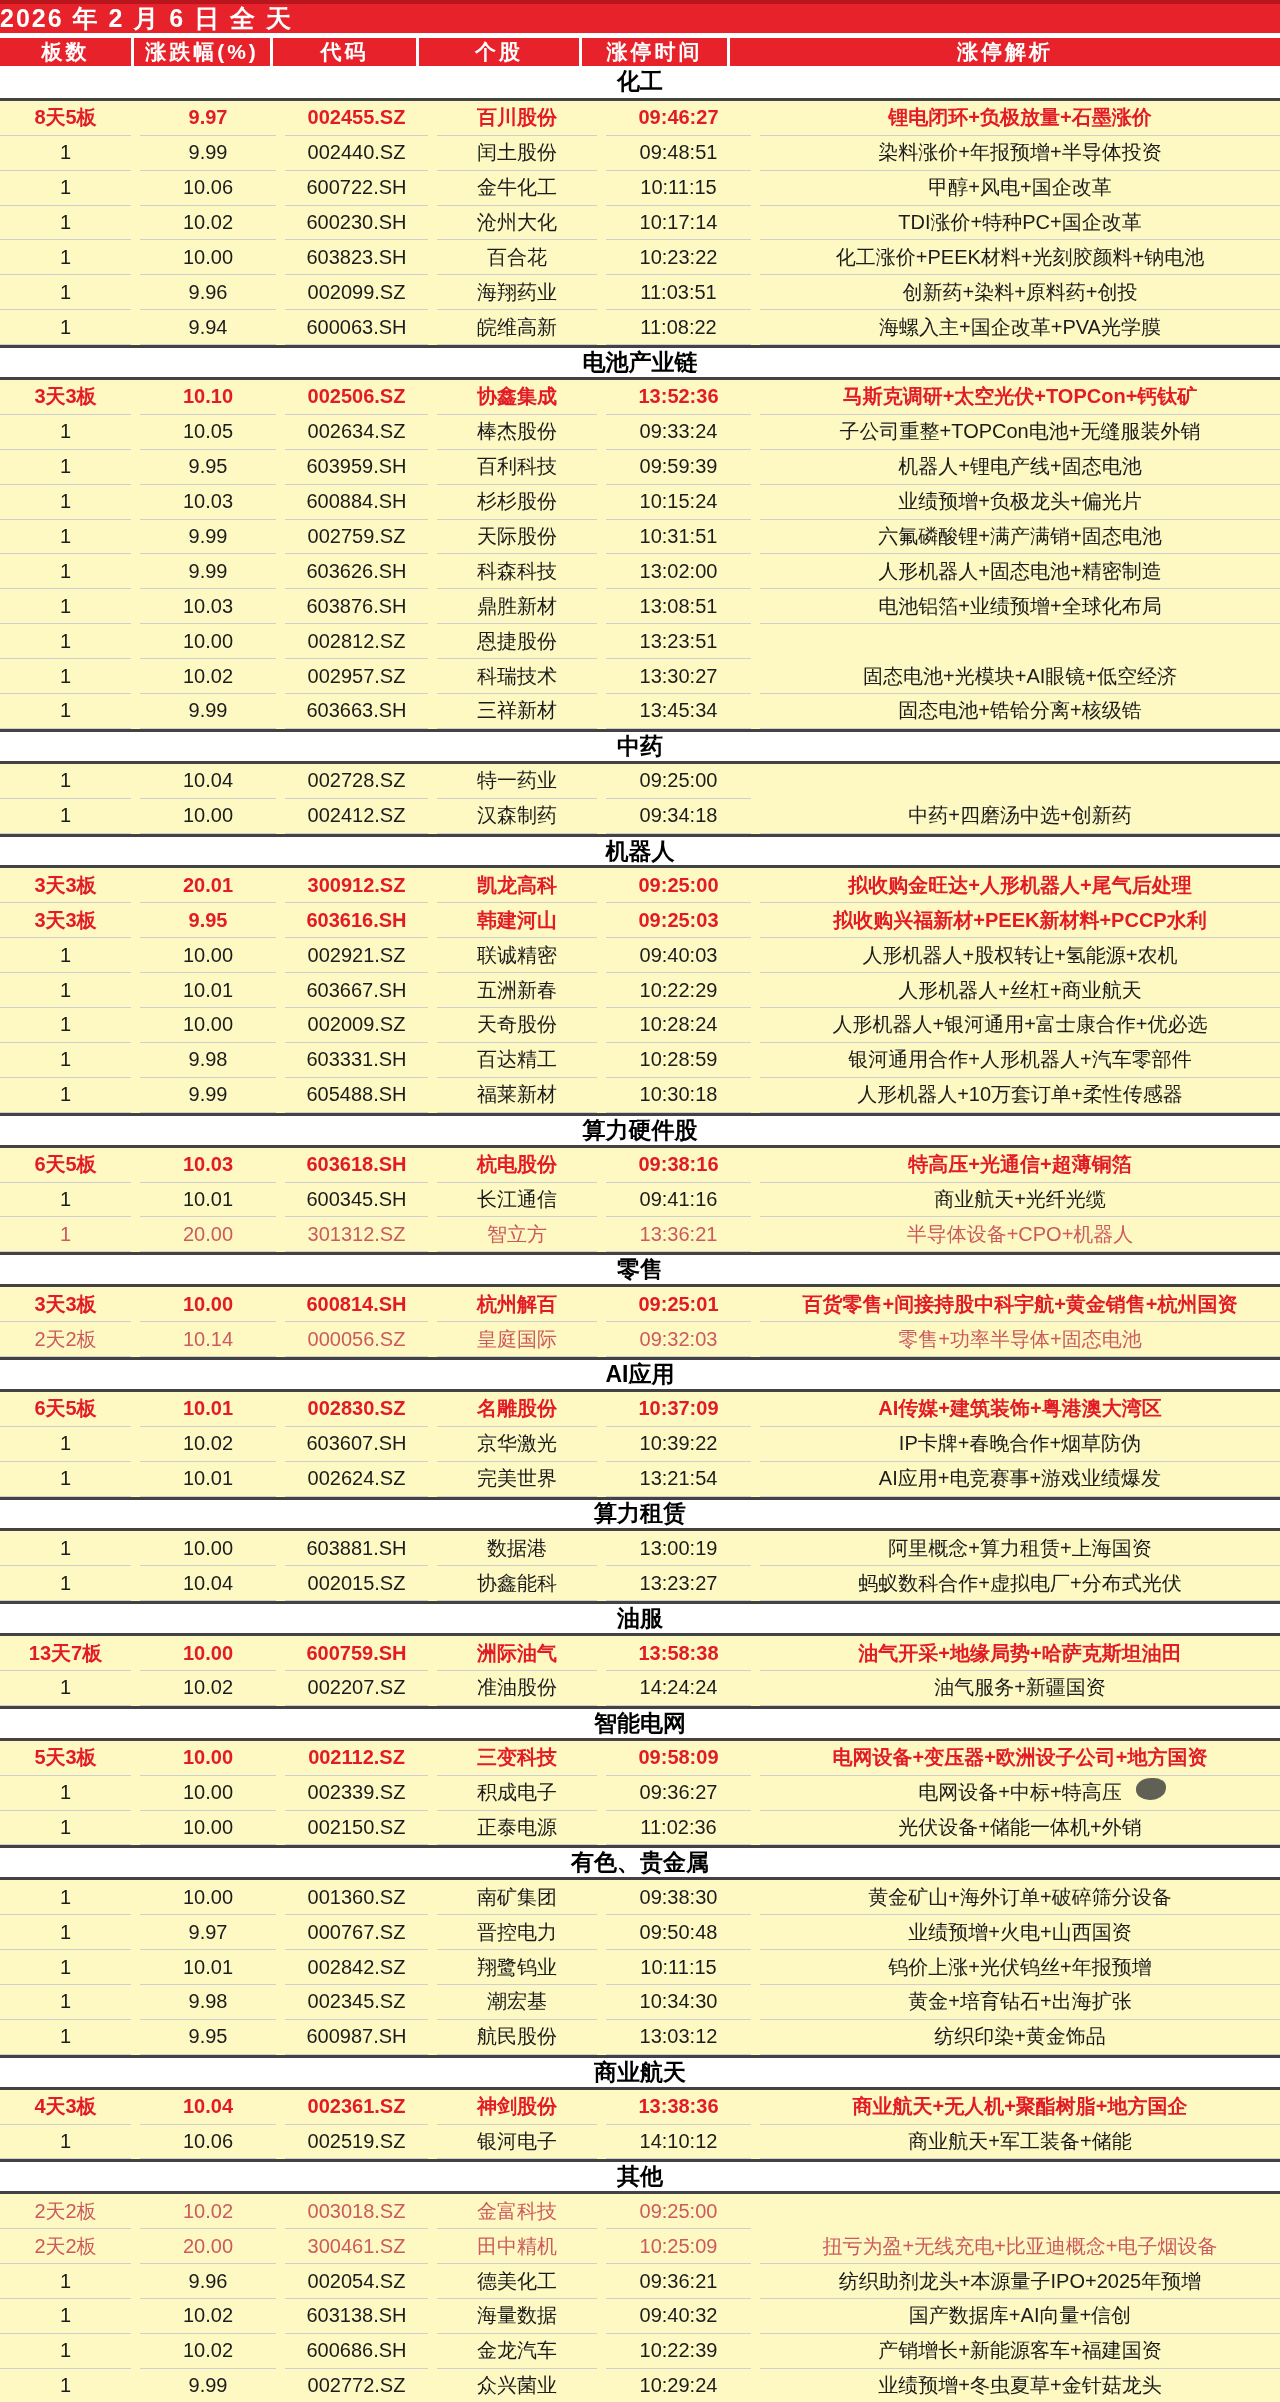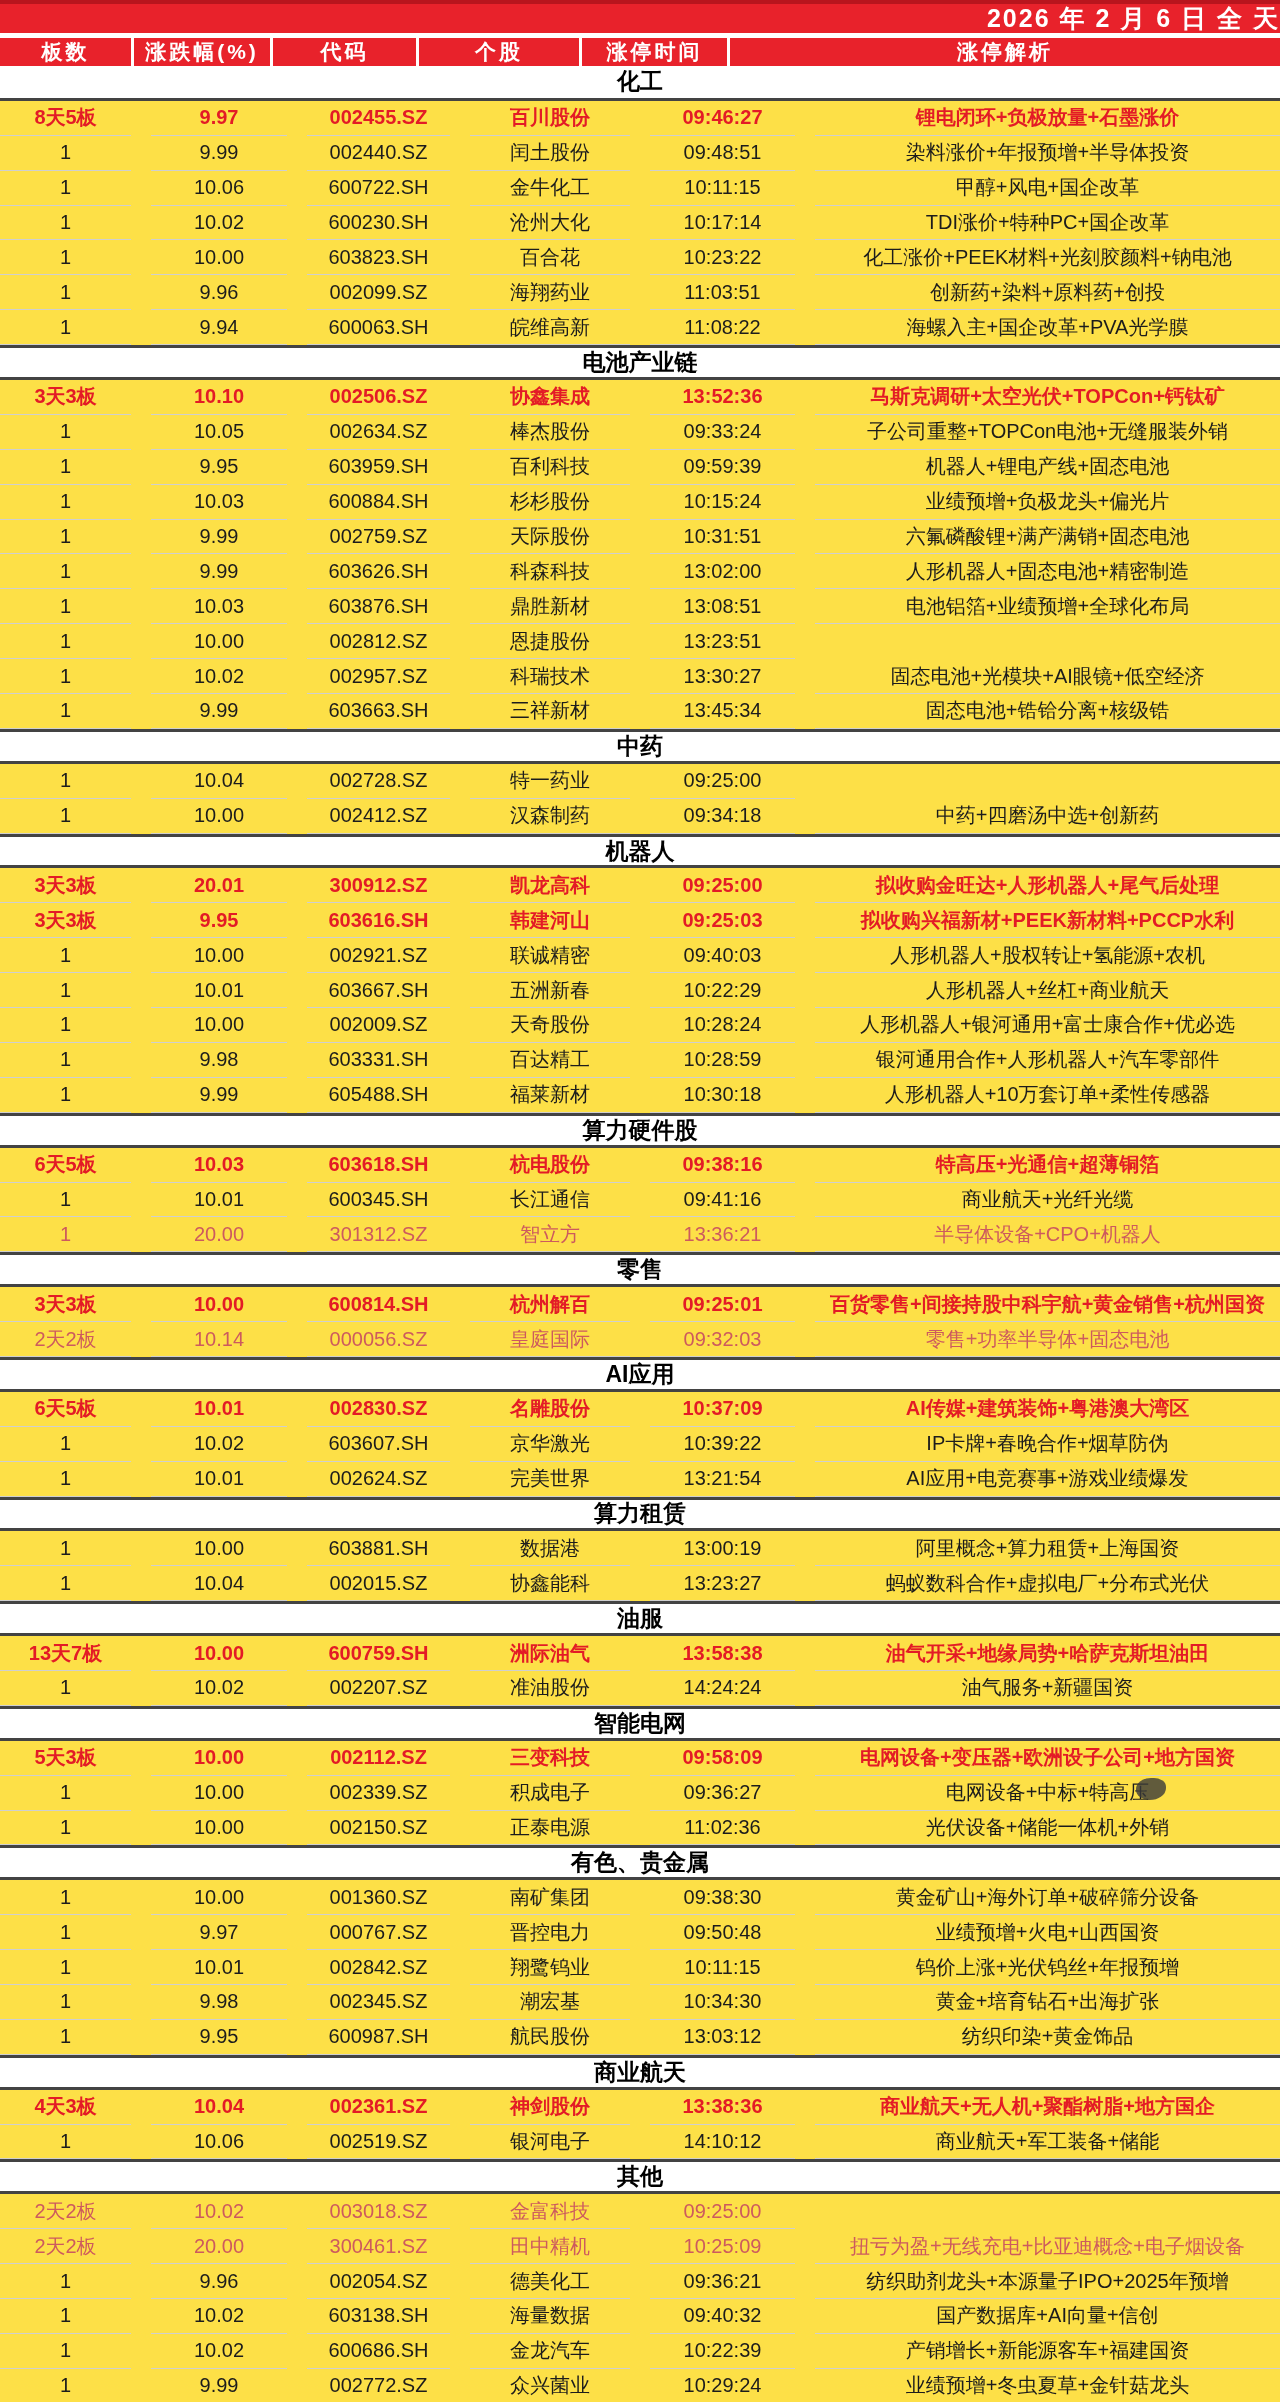--- a/index.html
+++ b/index.html
@@ -16,21 +16,21 @@
   html,body{background:#ffffff;}
   body{
     width:1280px;min-height:2402px;
     font-family:"Liberation Sans","DejaVu Sans",sans-serif;
     color:var(--ink);
     position:relative;
   }
   .title-bar{
     height:33px;background:var(--red-bar);
     border-top:4px solid var(--red-bar-dark);
-    display:flex;align-items:center;justify-content:flex-end;
+    display:flex;align-items:center;justify-content:flex-start;
     color:#fff;font-size:25px;font-weight:700;letter-spacing:2px;
   }
   .gap{height:5px;background:#fff;}
   .col-header{
     display:grid;
     grid-template-columns:var(--col1) var(--col2) var(--col3) var(--col4) var(--col5) 1fr;
     column-gap:3px;height:28px;background:#fff;
   }
   .col-header .hcell{
     background:var(--red-bar);color:#fff;
@@ -43,21 +43,21 @@
     display:flex;align-items:center;justify-content:center;
     font-size:23px;font-weight:700;color:#000;
     border-top:3px solid var(--section-line);
     border-bottom:3px solid var(--section-line);
     background:#fff;
   }
   .section-row:first-child{border-top:none;}
   .data-row{
     display:grid;
     grid-template-columns:var(--col1) var(--col2) var(--col3) var(--col4) var(--col5) 1fr;
-    column-gap:20px;height:34.9px;background:#fde047;
+    column-gap:9px;height:34.9px;background:#fef9c3;
   }
   .data-row .cell{
     display:flex;align-items:center;justify-content:center;
     font-size:20px;border-bottom:1px solid var(--row-line);
     white-space:nowrap;overflow:hidden;
   }
   .data-row.strong .cell{color:var(--red-strong);font-weight:700;}
   .data-row.light  .cell{color:var(--red-light);}
   .watermark-blob{
     position:absolute;left:1136px;top:1778px;width:30px;height:22px;

